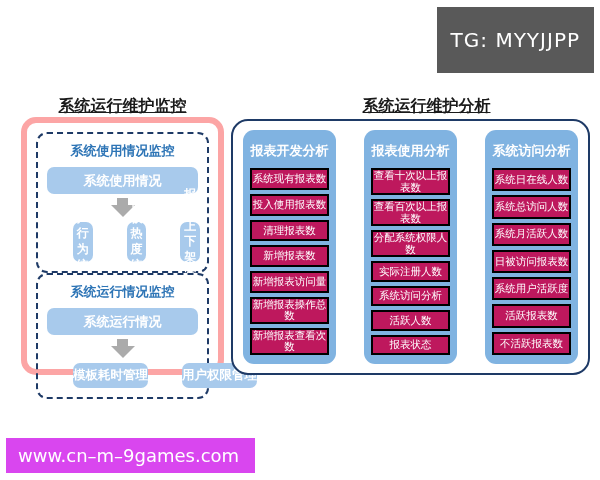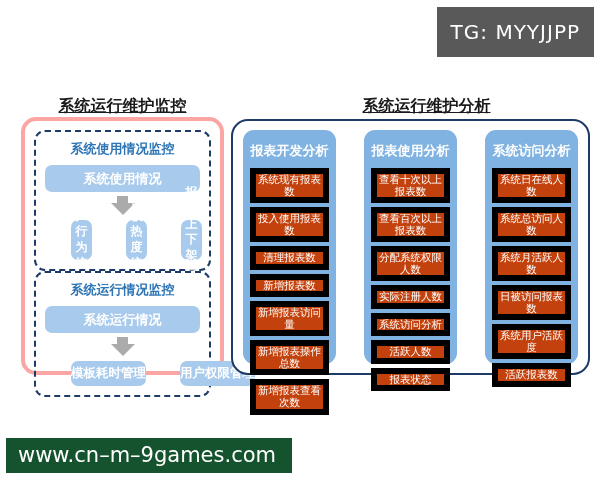--- a/index.html
+++ b/index.html
@@ -4,39 +4,39 @@
 <style>
   html,body{margin:0;padding:0;}
   body{
     width:600px;height:480px;position:relative;background:#ffffff;
     font-family:"DejaVu Sans","Liberation Sans",sans-serif;
     overflow:hidden;
   }
   
   .tg-badge{
     position:absolute;top:7px;right:6px;height:34px;line-height:34px;
-    background:#595959;color:#fff;font-size:20px;padding:8px 14px;
+    background:#595959;color:#fff;font-size:20px;padding:16px 14px;
     letter-spacing:1px;
   }
   .url-badge{
     position:absolute;left:6px;top:438px;height:35px;line-height:35px;
-    background:#14532d;color:#fff;font-size:21px;padding:0 16px 0 12px;
+    background:#d946ef;color:#fff;font-size:18px;padding:0 16px 0 12px;
   }
   
   .section-title{
     position:absolute;top:96px;font-size:16px;font-weight:bold;color:#1a1a1a;
     text-align:center;
     text-decoration:underline;
   }
   .section-title.left{left:21px;width:203px;}
   .section-title.right{left:247px;width:359px;}
   
   .left-panel{
     position:absolute;left:21px;top:117px;width:203px;height:258px;
-    box-sizing:border-box;border:4px solid #fca5a5;border-radius:15px;
+    box-sizing:border-box;border:6px solid #fca5a5;border-radius:15px;
     background:#fff;padding:9px 9px;display:flex;flex-direction:column;
     justify-content:space-between;
   }
   .dashed-box{
     border:2px dashed #1e3a66;border-radius:11px;box-sizing:border-box;
     padding:4px 7px 9px;
   }
   .dashed-title{
     color:#2e75b6;font-weight:bold;font-size:13px;text-align:center;
     margin:4px 0 7px;
@@ -61,21 +61,21 @@
   }
   .column{
     flex:1;background:#80b3e1;border-radius:11px;box-sizing:border-box;
     padding:5px 7px 9px;display:flex;flex-direction:column;
   }
   .col-header{
     color:#fff;font-weight:bold;font-size:13px;text-align:center;
     padding:7px 0 4px;
   }
   .item{
-    background:#c2410c;border:6px solid #000000;color:#fff;
+    background:#be185d;border:2px solid #000000;color:#fff;
     font-size:10.5px;display:flex;align-items:center;justify-content:center;
     text-align:center;flex:1;margin-top:4px;line-height:1.1;
   }
 </style>
 </head>
 <body>
 
 <div class="tg-badge">TG: MYYJJPP</div>
 
 <div class="section-title left">系统运行维护监控</div>
@@ -140,17 +140,18 @@
   </div>
 
   <div class="column">
     <div class="col-header">系统访问分析</div>
     <div class="item">系统日在线人数</div>
     <div class="item">系统总访问人数</div>
     <div class="item">系统月活跃人数</div>
     <div class="item">日被访问报表数</div>
     <div class="item">系统用户活跃度</div>
     <div class="item">活跃报表数</div>
+    <div class="item">不活跃报表数</div>
   </div>
 
 </div>
 
 <div class="url-badge">www.cn–m–9games.com</div>
 
 </body></html>

